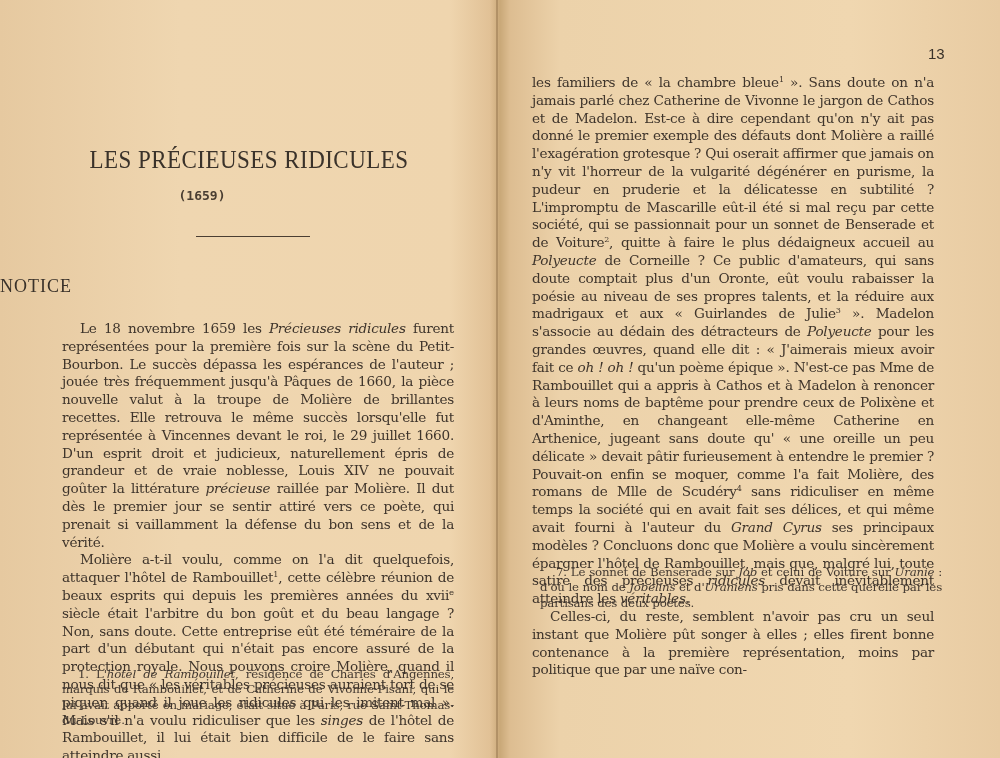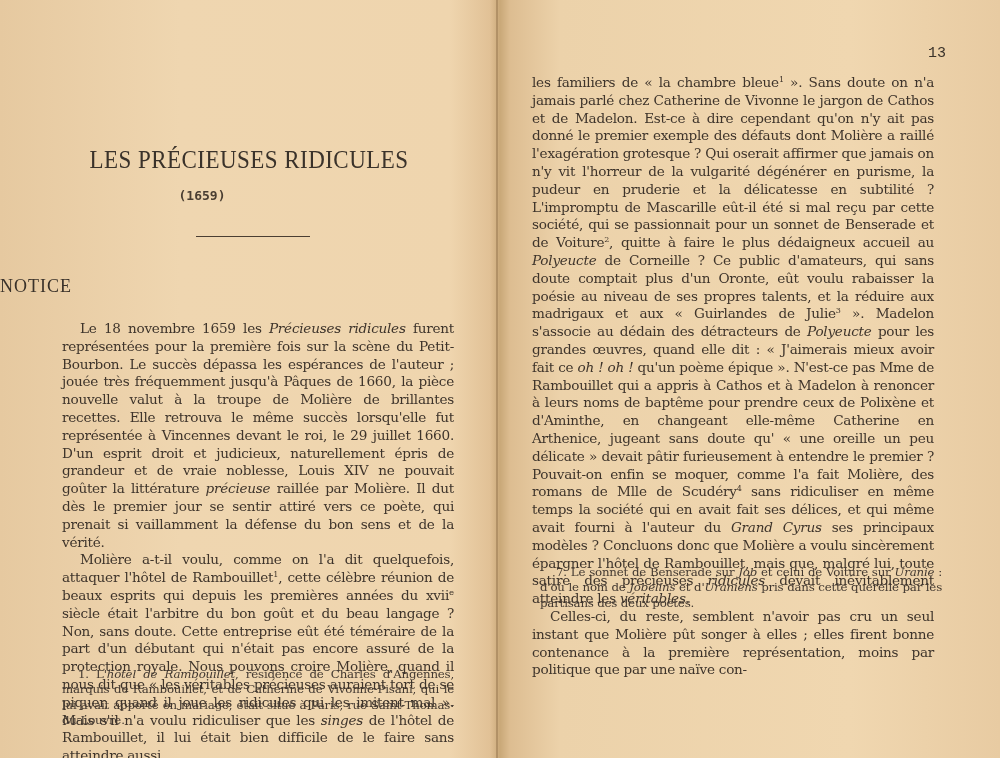--- a/index.html
+++ b/index.html
@@ -52,21 +52,21 @@
   }
   .foot p { margin: 0; text-indent: 16px; }
   .left .foot { left: 62px; width: 392px; top: 667px; }
   .right .foot { left: 40px; width: 402px; top: 565px; }
   .running-head {
     position: absolute; left: 150px; top: 45px;
     font-family: "Liberation Serif", "DejaVu Serif", serif; font-size: 15px; letter-spacing: 0.4px; color: #3a322a;
   }
   .page-number {
     position: absolute; left: 428px; top: 45px;
-    font-family: Liberation Mono, monospace; font-size: 15px; color: #3a322a;
+    font-family: Liberation Sans, sans-serif; font-size: 15px; color: #3a322a;
   }
   i, em { font-style: italic; }
   sup { font-size: 8px; line-height: 0; vertical-align: 5px; }
 </style>
 </head>
 <body>
 
 <div class="spread">
   <div class="gutter"></div>
 

